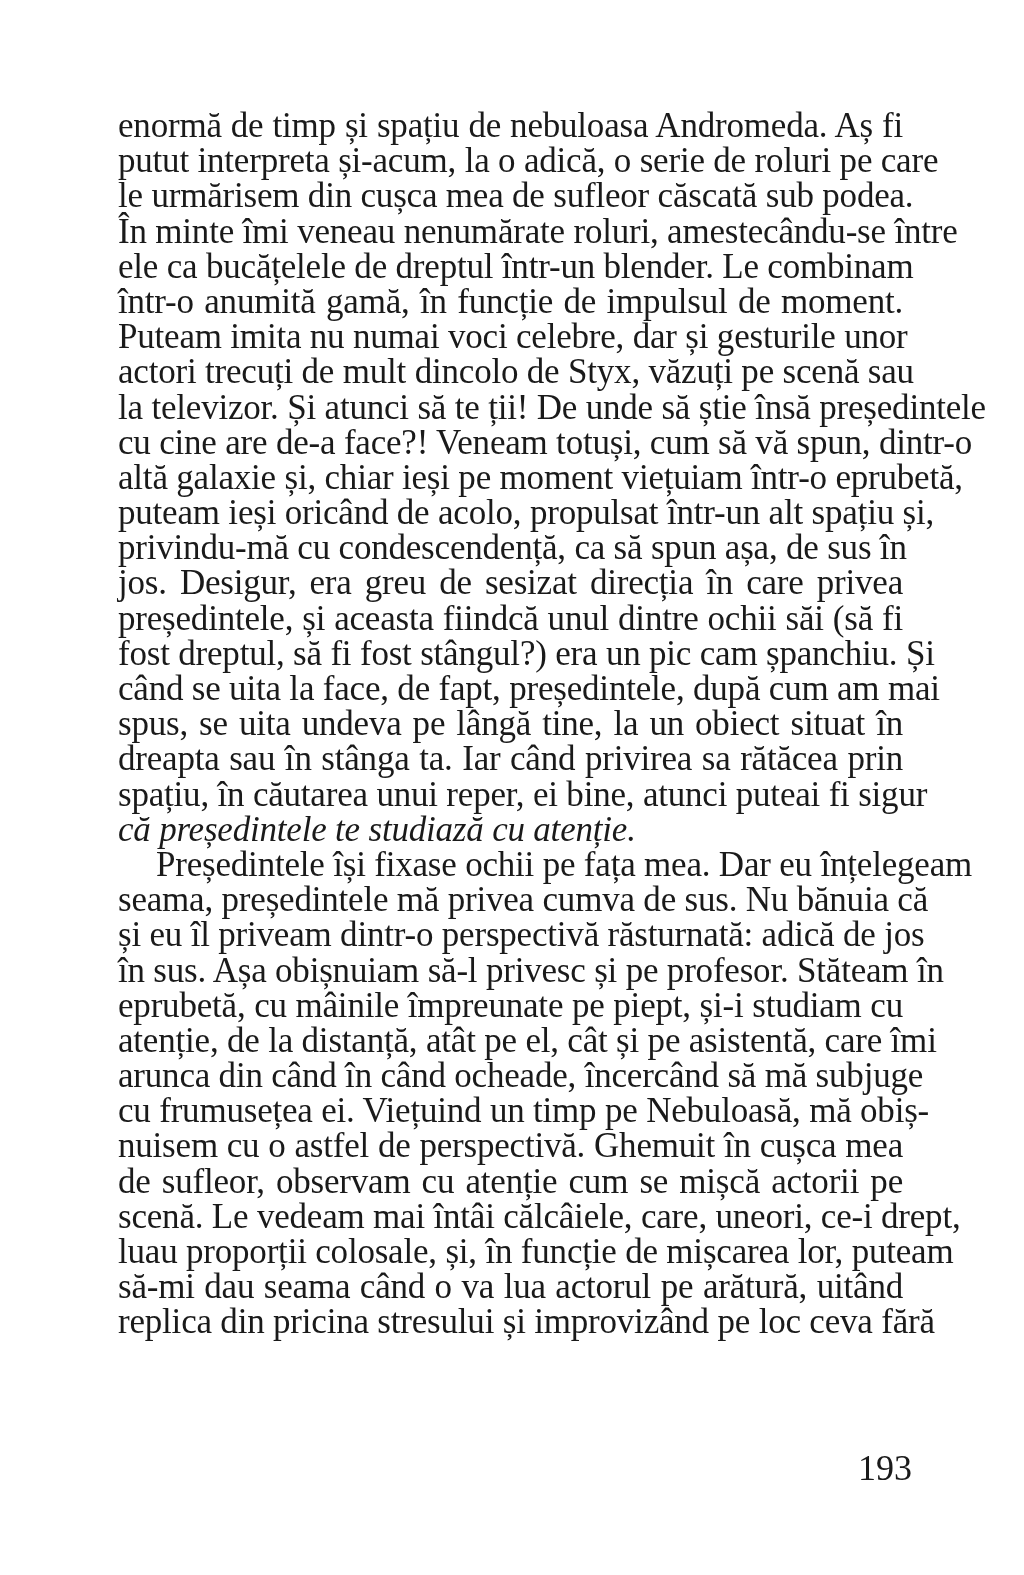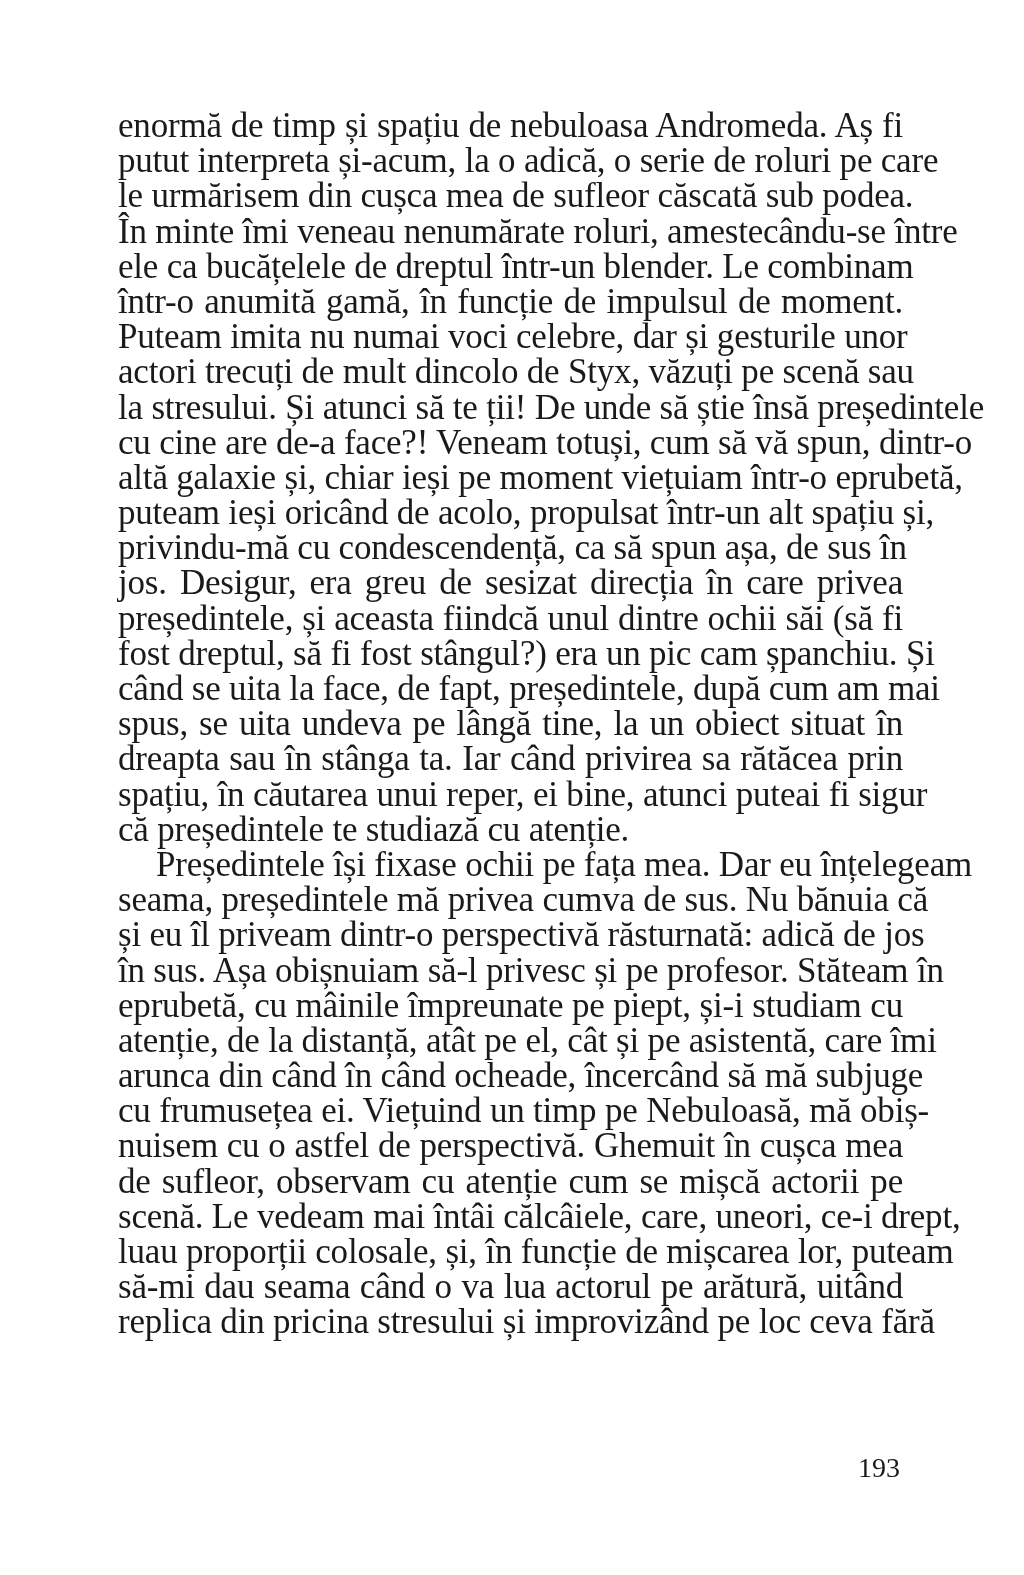--- a/index.html
+++ b/index.html
@@ -26,48 +26,49 @@
     height: 35.2px;
     line-height: 35.2px;
     font-size: 35px;
     white-space: nowrap;
     text-align: justify;
     text-align-last: justify;
     letter-spacing: -0.2px;
   }
   .line.last {
     text-align-last: left;
+    font-style: italic;
   }
   .line.indent {
     text-indent: 38px;
   }
   .page-number {
     position: absolute;
     left: 858px;
     top: 1452px;
-    font-size: 28px;
+    font-size: 36px;
     line-height: 32px;
     font-family: "Liberation Serif", "DejaVu Serif", serif;
     color: #1a1a1a;
   }
 </style>
 </head>
 <body>
 
 <div class="page">
   <div>
     <span class="line">enormă de timp și spațiu de nebuloasa Andromeda. Aș fi</span>
     <span class="line">putut interpreta și-acum, la o adică, o serie de roluri pe care</span>
     <span class="line">le urmărisem din cușca mea de sufleor căscată sub podea.</span>
     <span class="line">În minte îmi veneau nenumărate roluri, amestecându-se între</span>
     <span class="line">ele ca bucățelele de dreptul într-un blender. Le combinam</span>
     <span class="line">într-o anumită gamă, în funcție de impulsul de moment.</span>
     <span class="line">Puteam imita nu numai voci celebre, dar și gesturile unor</span>
     <span class="line">actori trecuți de mult dincolo de Styx, văzuți pe scenă sau</span>
-    <span class="line">la stresului. Și atunci să te ții! De unde să știe însă președintele</span>
+    <span class="line">la televizor. Și atunci să te ții! De unde să știe însă președintele</span>
     <span class="line">cu cine are de-a face?! Veneam totuși, cum să vă spun, dintr-o</span>
     <span class="line">altă galaxie și, chiar ieși pe moment viețuiam într-o eprubetă,</span>
     <span class="line">puteam ieși oricând de acolo, propulsat într-un alt spațiu și,</span>
     <span class="line">privindu-mă cu condescendență, ca să spun așa, de sus în</span>
     <span class="line">jos. Desigur, era greu de sesizat direcția în care privea</span>
     <span class="line">președintele, și aceasta fiindcă unul dintre ochii săi (să fi</span>
     <span class="line">fost dreptul, să fi fost stângul?) era un pic cam șpanchiu. Și</span>
     <span class="line">când se uita la face, de fapt, președintele, după cum am mai</span>
     <span class="line">spus, se uita undeva pe lângă tine, la un obiect situat în</span>
     <span class="line">dreapta sau în stânga ta. Iar când privirea sa rătăcea prin</span>

